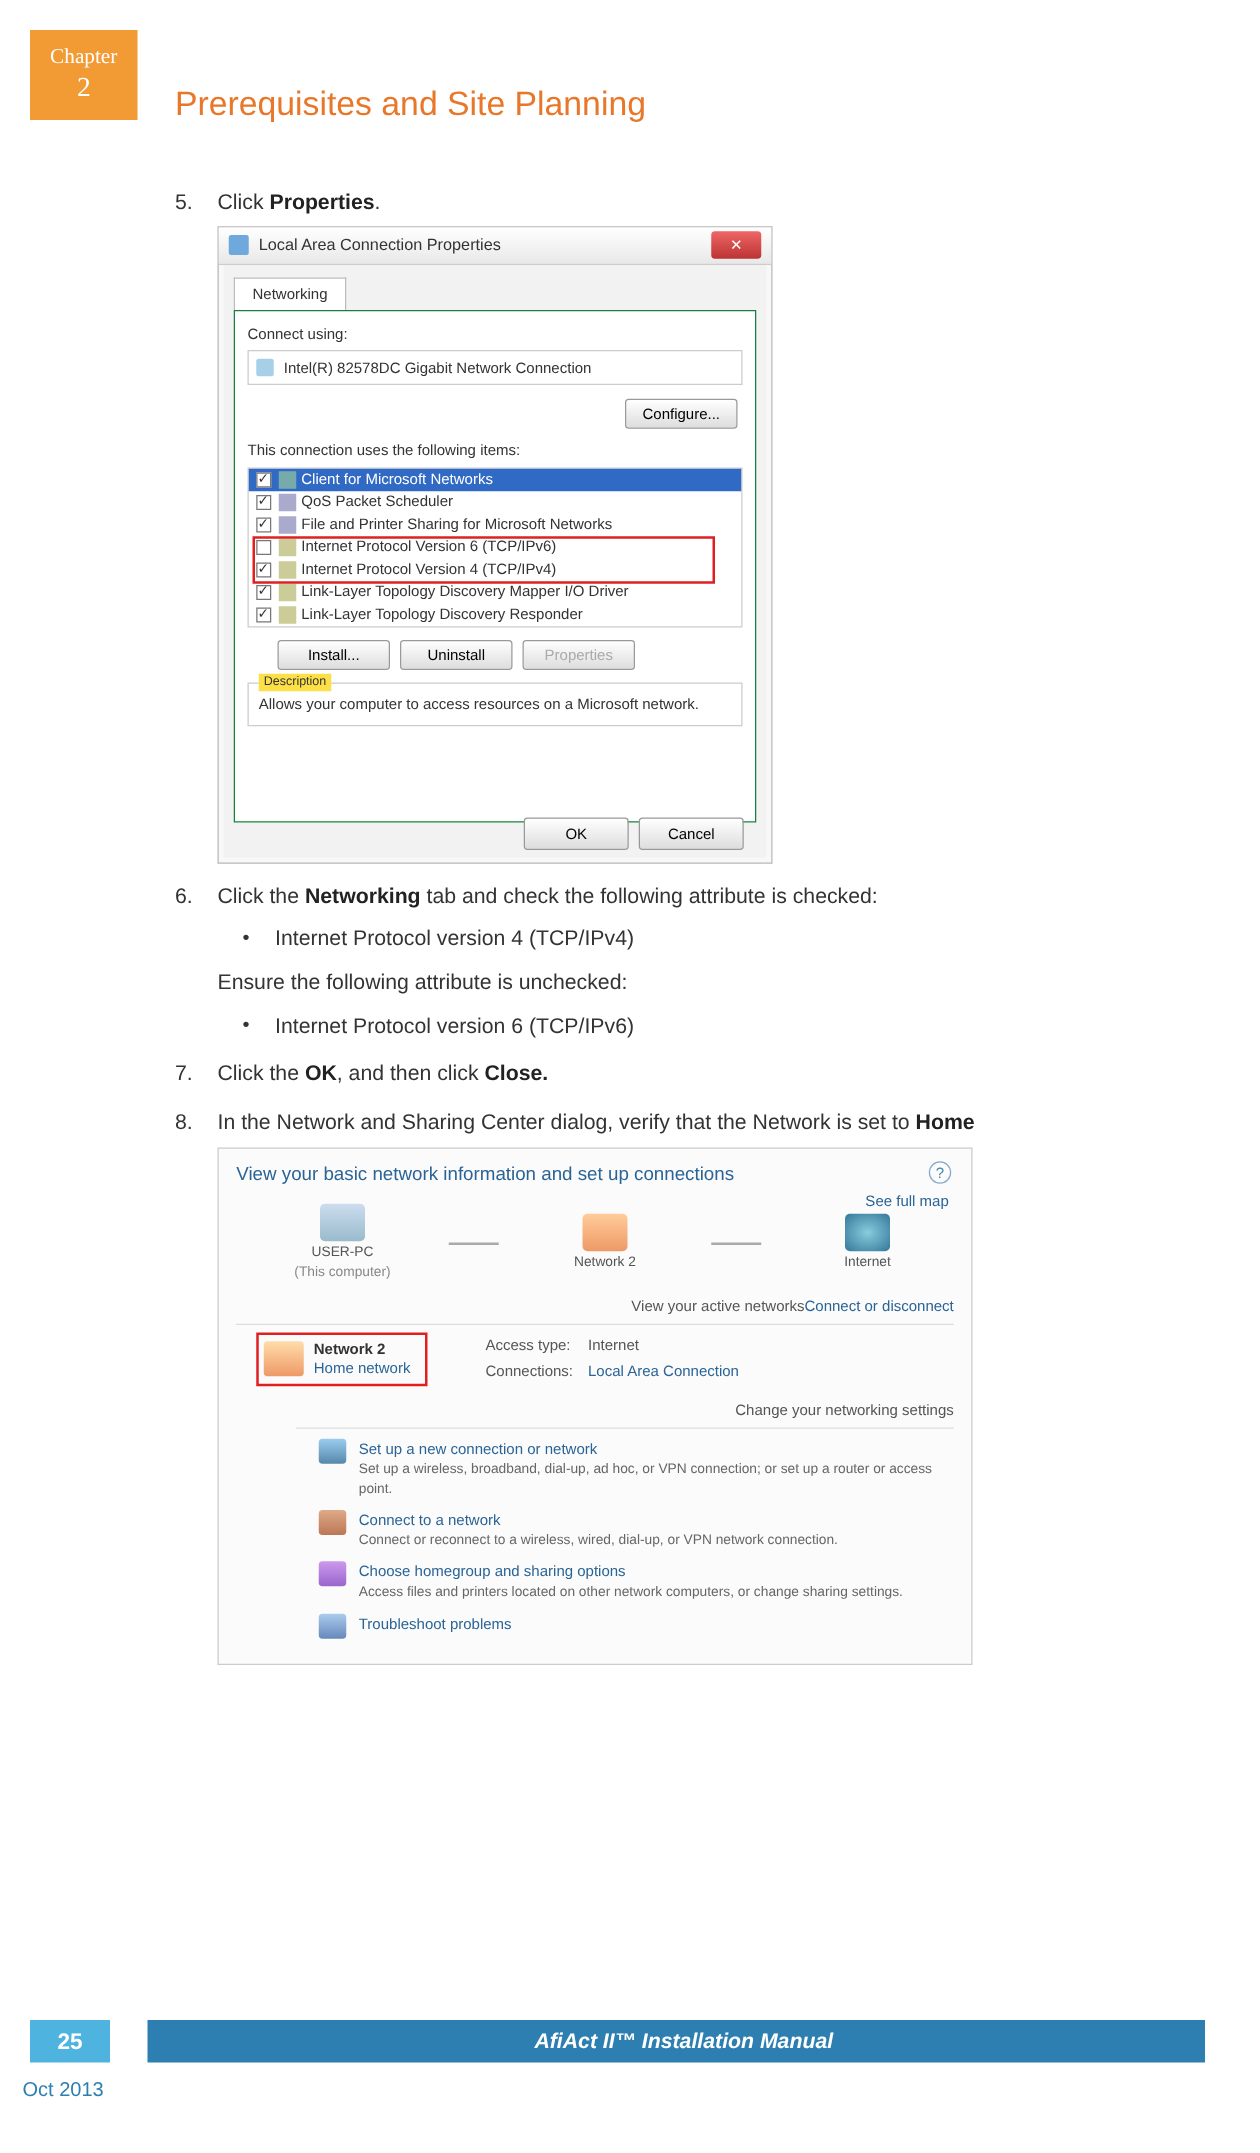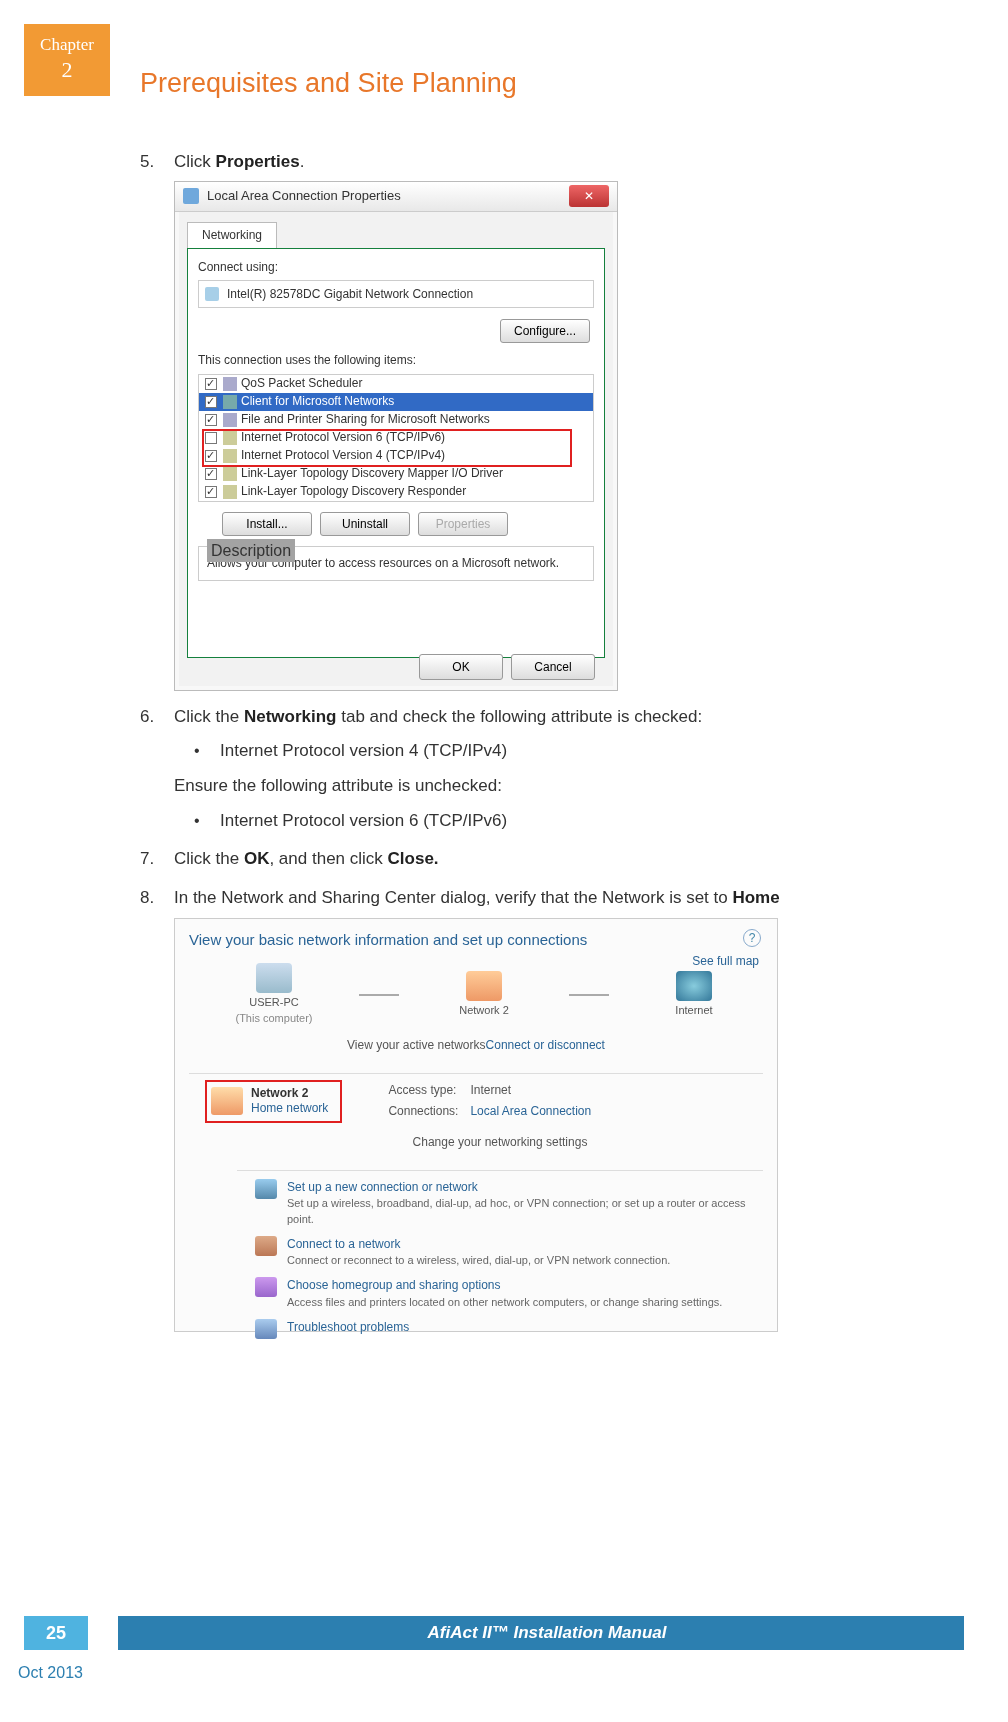--- a/index.html
+++ b/index.html
@@ -154,21 +154,21 @@
     border-radius: 3px;
   }
   .btn-row button:disabled { color: #aaa; }
   .desc-group {
     border: 1px solid #ccc;
     margin-top: 10px;
     padding: 8px;
     font-size: 12px;
     position: relative;
   }
-  .desc-group .legend { position: absolute; top:-8px; left:8px; background:#a3a3a3; padding:0 4px; font-size:16px;}
+  .desc-group .legend { position: absolute; top:-8px; left:8px; background:#fde047; padding:0 4px; font-size:10px;}
   .ok-row { position: absolute; bottom: 10px; right: 22px; display:flex; gap:8px;}
   .ok-row button {
     width: 84px; height: 26px;
     font-size: 12px;
     background: linear-gradient(#fff,#ddd);
     border: 1px solid #999;
     border-radius: 3px;
   }
 
   
@@ -187,21 +187,21 @@
   .d2-help { position:absolute; top:10px; right:16px; width:18px; height:18px; border:1px solid #8ac; border-radius:50%; color:#48a; text-align:center; font-size:12px; line-height:16px;}
   .d2-map { display:flex; align-items:center; gap:40px; margin: 8px 0 8px 40px;}
   .d2-node { text-align:center; font-size:11px; width:90px; }
   .d2-node .ic { width:36px; height:30px; margin:0 auto 2px auto; border-radius:4px;}
   .ic-pc { background: linear-gradient(#cde,#9bc);}
   .ic-house { background: linear-gradient(#fc9,#e96);}
   .ic-globe { background: radial-gradient(#8cd,#379);}
   .d2-line { height:2px; background:#aaa; flex:0 0 40px;}
   .d2-full { position:absolute; top:34px; right:18px; color:#2a6496; font-size:12px;}
   .d2-sec { margin-top:10px; font-size:12px;}
-  .d2-sec .hd { border-bottom:1px solid #ddd; padding-bottom:18px; display:flex; justify-content:center;}
+  .d2-sec .hd { border-bottom:1px solid #ddd; padding-bottom:4px; display:flex; justify-content:flex-end;}
   .d2-sec .hd a { color:#2a6496; }
   .d2-netrow { display:flex; margin:6px 0 6px 16px; align-items:flex-start; gap:14px;}
   .d2-netbox { border:2px solid #e02020; padding:4px 12px 4px 4px; display:flex; gap:8px; align-items:center;}
   .d2-netbox .nic { width:32px; height:28px; background:linear-gradient(#fda,#e96); border-radius:3px;}
   .d2-netinfo { font-size:12px; line-height:1.3;}
   .d2-netinfo .nm { font-weight:bold; color:#333;}
   .d2-acc { font-size:12px; margin-left:30px;}
   .d2-acc td { padding: 0 10px 2px 0; vertical-align: top;}
   .d2-acc a { color:#2a6496;}
   .d2-settings { margin-top:10px;margin-left:48px;}
@@ -273,29 +273,29 @@
         <div class="dlg1-tab">Networking</div>
         <div class="dlg1-panel">
           <div style="font-size:12px;">Connect using:</div>
           <div class="dlg1-connectbox">
             <div class="nic"></div>
             <span>Intel(R) 82578DC Gigabit Network Connection</span>
           </div>
           <button class="cfg-btn">Configure...</button>
           <div class="items-label">This connection uses the following items:</div>
           <div class="items-box">
+            <div class="row sel">
+                <div class="cb chk"></div>
+                <div class="ico ico-g"></div>
+                <span>Client for Microsoft Networks</span>
+              </div>
             <div class="row">
                 <div class="cb chk"></div>
                 <div class="ico ico-b"></div>
                 <span>QoS Packet Scheduler</span>
-              </div>
-            <div class="row sel">
-                <div class="cb chk"></div>
-                <div class="ico ico-g"></div>
-                <span>Client for Microsoft Networks</span>
               </div>
             <div class="row">
                 <div class="cb chk"></div>
                 <div class="ico ico-b"></div>
                 <span>File and Printer Sharing for Microsoft Networks</span>
               </div>
             <div class="row">
                 <div class="cb"></div>
                 <div class="ico ico-y"></div>
                 <span>Internet Protocol Version 6 (TCP/IPv6)</span>

